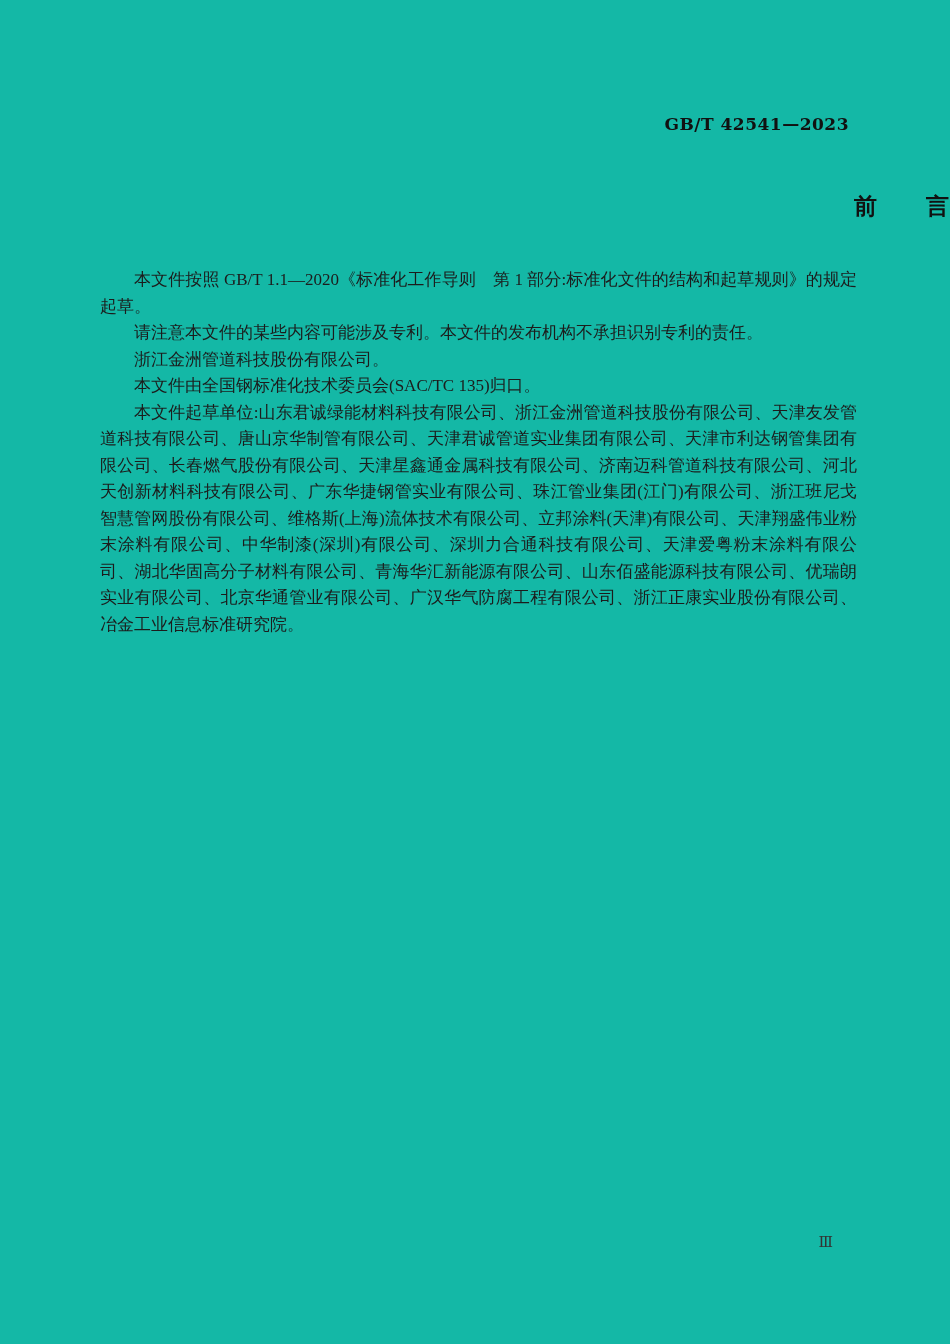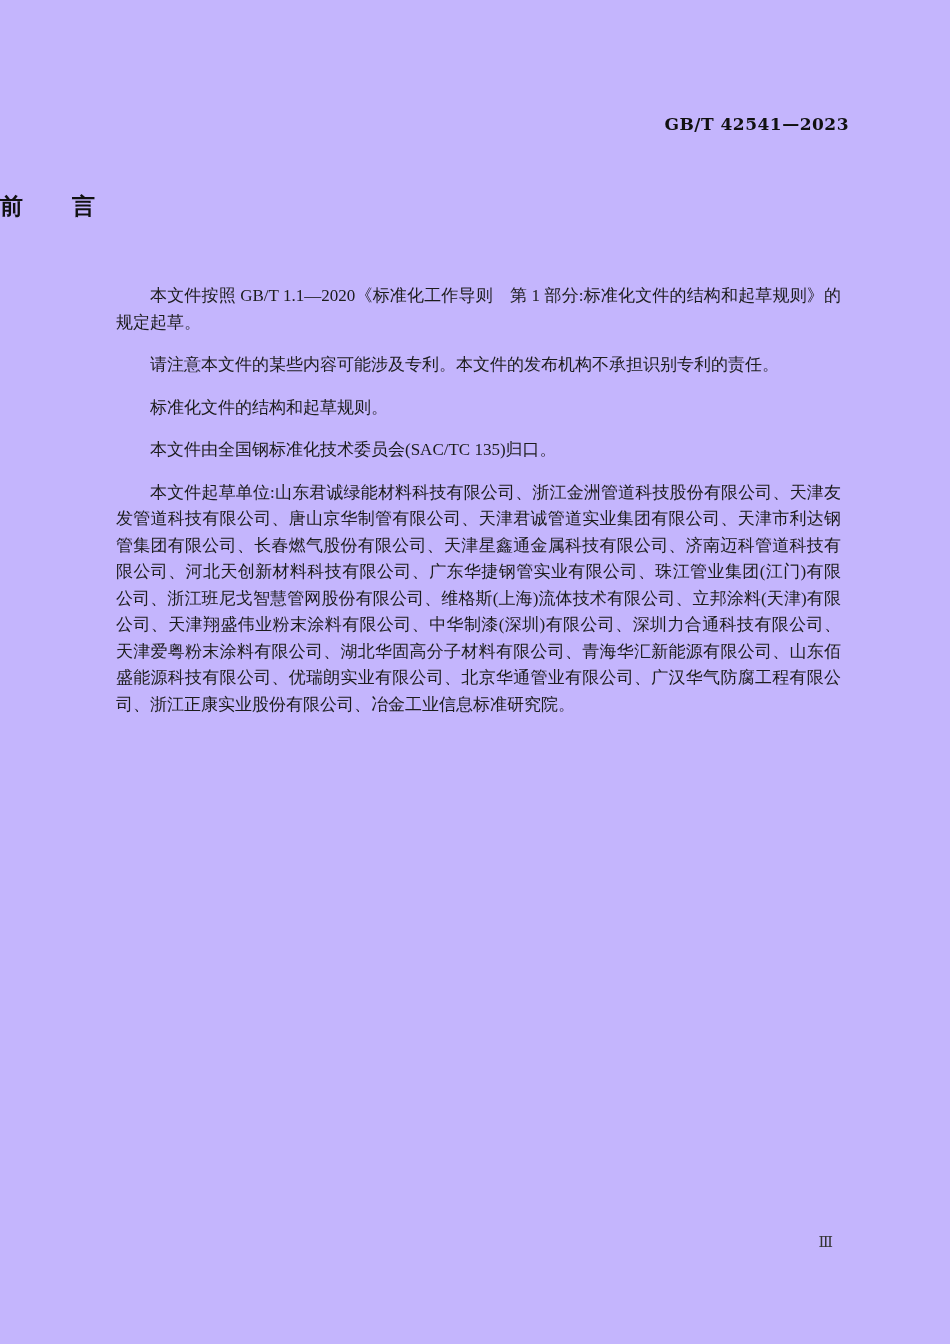--- a/index.html
+++ b/index.html
@@ -4,21 +4,21 @@
 <style>
   html, body {
     margin: 0;
     padding: 0;
     background: #ffffff;
   }
   .page {
     position: relative;
     width: 950px;
     height: 1344px;
-    background: #c4b5fd;
+    background: #14b8a6;
     color: #1c1c1c;
     font-family: "Liberation Serif", "DejaVu Serif", serif;
     overflow: hidden;
   }
   .doc-number {
     position: absolute;
     top: 114px;
     right: 101px;
     font-family: "DejaVu Serif", "Liberation Serif", serif;
     font-weight: bold;
@@ -26,39 +26,39 @@
     letter-spacing: 0.5px;
     color: #111111;
     white-space: nowrap;
   }
   .foreword-title {
     position: absolute;
     top: 191px;
     left: 0;
     width: 100%;
     margin: 0;
-    text-align: left;
+    text-align: right;
     font-family: Liberation Serif, serif;
     font-weight: bold;
     font-size: 23px;
     letter-spacing: 1px;
     color: #111111;
   }
   .foreword-body {
     position: absolute;
     top: 267px;
     left: 100px;
     width: 757px;
     font-size: 17px;
     line-height: 26.5px;
     text-align: justify;
     color: #1c1c1c;
   }
   .foreword-body p {
-    margin: 16px;
+    margin: 0;
     padding: 0;
     text-indent: 2em;
     font-family: Liberation Serif, serif;
   }
   .page-number {
     position: absolute;
     top: 1233px;
     right: 117px;
     font-size: 15px;
     font-family: "DejaVu Serif", "Liberation Serif", serif;
@@ -70,20 +70,20 @@
 
 <div class="page">
 
   <div class="doc-number">GB/T 42541—2023</div>
 
   <h1 class="foreword-title">前　　言</h1>
 
   <div class="foreword-body">
     <p>本文件按照 GB/T 1.1—2020《标准化工作导则　第 1 部分:标准化文件的结构和起草规则》的规定起草。</p>
     <p>请注意本文件的某些内容可能涉及专利。本文件的发布机构不承担识别专利的责任。</p>
-    <p>标准化文件的结构和起草规则。</p>
+    <p>浙江金洲管道科技股份有限公司。</p>
     <p>本文件由全国钢标准化技术委员会(SAC/TC 135)归口。</p>
     <p>本文件起草单位:山东君诚绿能材料科技有限公司、浙江金洲管道科技股份有限公司、天津友发管道科技有限公司、唐山京华制管有限公司、天津君诚管道实业集团有限公司、天津市利达钢管集团有限公司、长春燃气股份有限公司、天津星鑫通金属科技有限公司、济南迈科管道科技有限公司、河北天创新材料科技有限公司、广东华捷钢管实业有限公司、珠江管业集团(江门)有限公司、浙江班尼戈智慧管网股份有限公司、维格斯(上海)流体技术有限公司、立邦涂料(天津)有限公司、天津翔盛伟业粉末涂料有限公司、中华制漆(深圳)有限公司、深圳力合通科技有限公司、天津爱粤粉末涂料有限公司、湖北华固高分子材料有限公司、青海华汇新能源有限公司、山东佰盛能源科技有限公司、优瑞朗实业有限公司、北京华通管业有限公司、广汉华气防腐工程有限公司、浙江正康实业股份有限公司、冶金工业信息标准研究院。</p>
   </div>
 
   <div class="page-number">Ⅲ</div>
 
 </div>
 
 </body></html>

